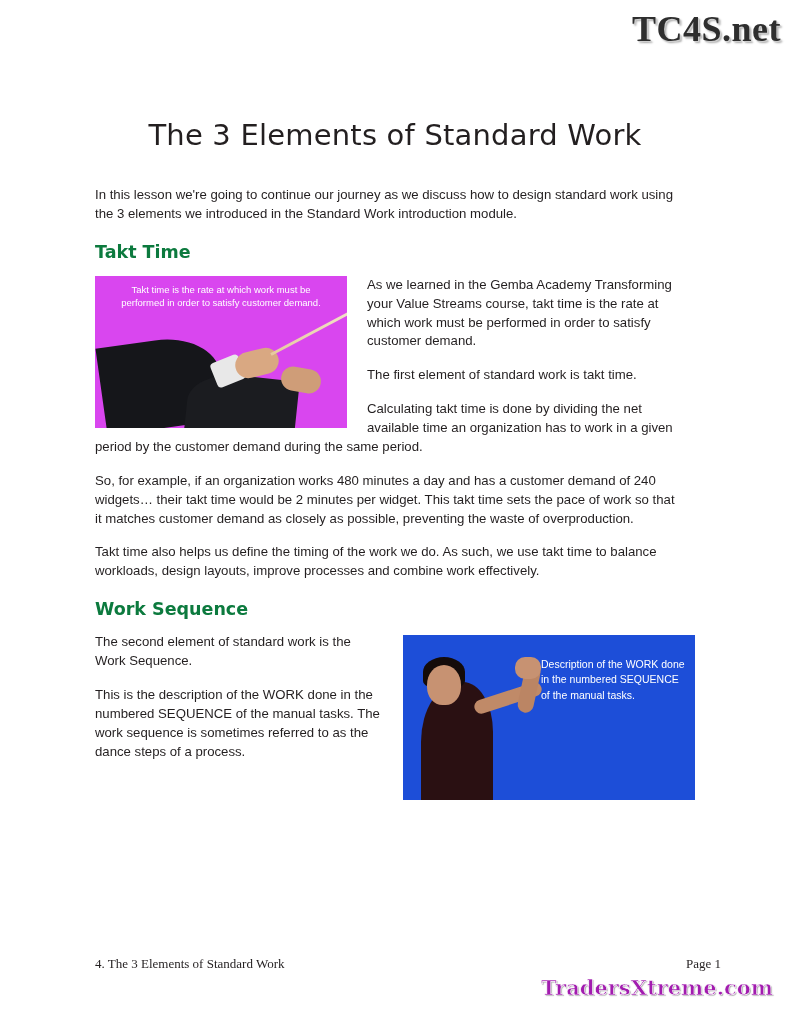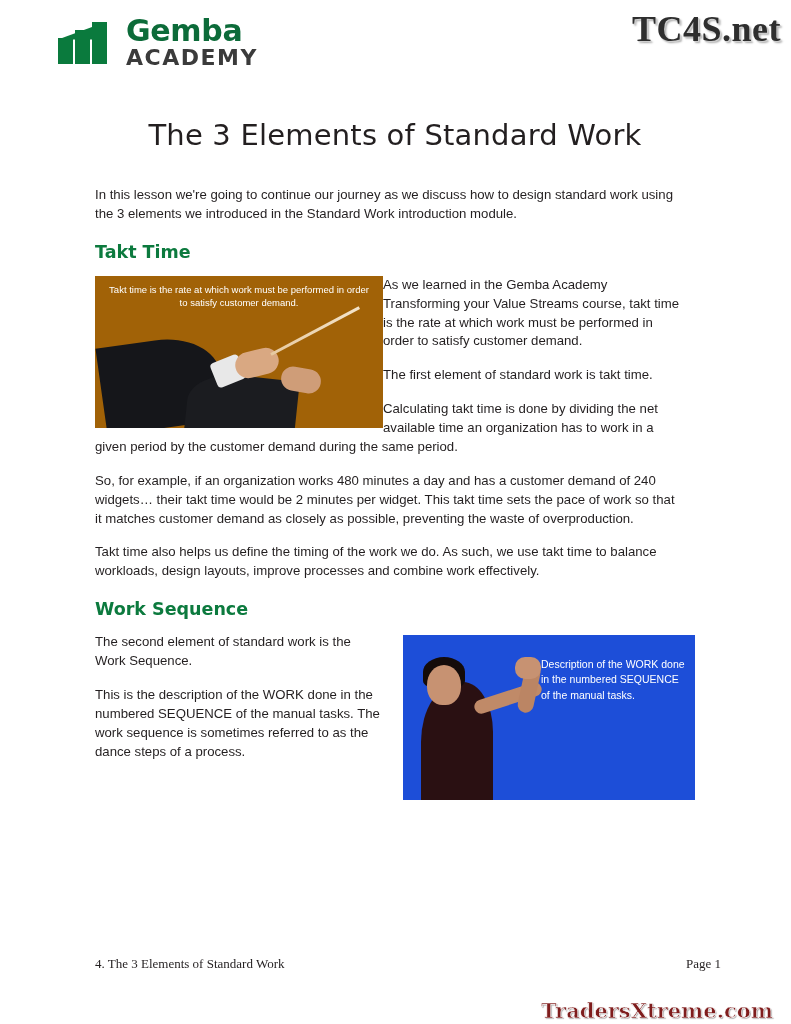--- a/index.html
+++ b/index.html
@@ -120,24 +120,24 @@
     margin: 18px 0 14px 0;
   }
 
   
   .takt-row {
     position: relative;
     min-height: 152px;
   }
   .figure-takt {
     float: left;
-    width: 288px;
+    width: 252px;
     height: 152px;
-    background: #a16207;
-    margin: 0 0 8px 0;
+    background: #d946ef;
+    margin: 0 20px 8px 0;
     position: relative;
     overflow: hidden;
   }
   .figure-takt .cap {
     position: absolute;
     top: 8px;
     left: 14px;
     right: 14px;
     color: #ffffff;
     font-size: 9.5px;
@@ -310,48 +310,36 @@
     bottom: 52px;
     display: flex;
     justify-content: space-between;
     font-family: "Liberation Serif", serif;
     font-size: 13px;
     color: #231f20;
   }
   .watermark-traders {
     position: absolute;
     right: 18px;
-    bottom: 1px;
+    bottom: 24px;
     font-family: "DejaVu Serif", serif;
     font-size: 21px;
     font-weight: bold;
-    color: #7f1d1d;
+    color: #a21caf;
     -webkit-text-stroke: 0.6px #ffffff;
     text-shadow: 1px 1px 1px rgba(0,0,0,0.35);
   }
   .clear { clear: both; }
 </style>
 </head>
 <body>
 
 <div class="page">
 
   <div class="header">
-    <div class="logo-wrap">
-      <div class="logo-mark">
-        <div class="bar b1"></div>
-        <div class="bar b2"></div>
-        <div class="bar b3"></div>
-        <div class="slope"></div>
-      </div>
-      <div class="logo-text">
-        <div class="logo-gemba">Gemba</div>
-        <div class="logo-academy">ACADEMY</div>
-      </div>
-    </div>
     <div class="watermark-tc4s">TC4S.net</div>
   </div>
 
   <div class="content">
 
     <h1 class="doc-title">The 3 Elements of Standard Work</h1>
 
     <p class="para">In this lesson we're going to continue our journey as we discuss how to design standard work using the 3 elements we introduced in the Standard Work introduction module.</p>
 
     <h2 class="section">Takt Time</h2>

